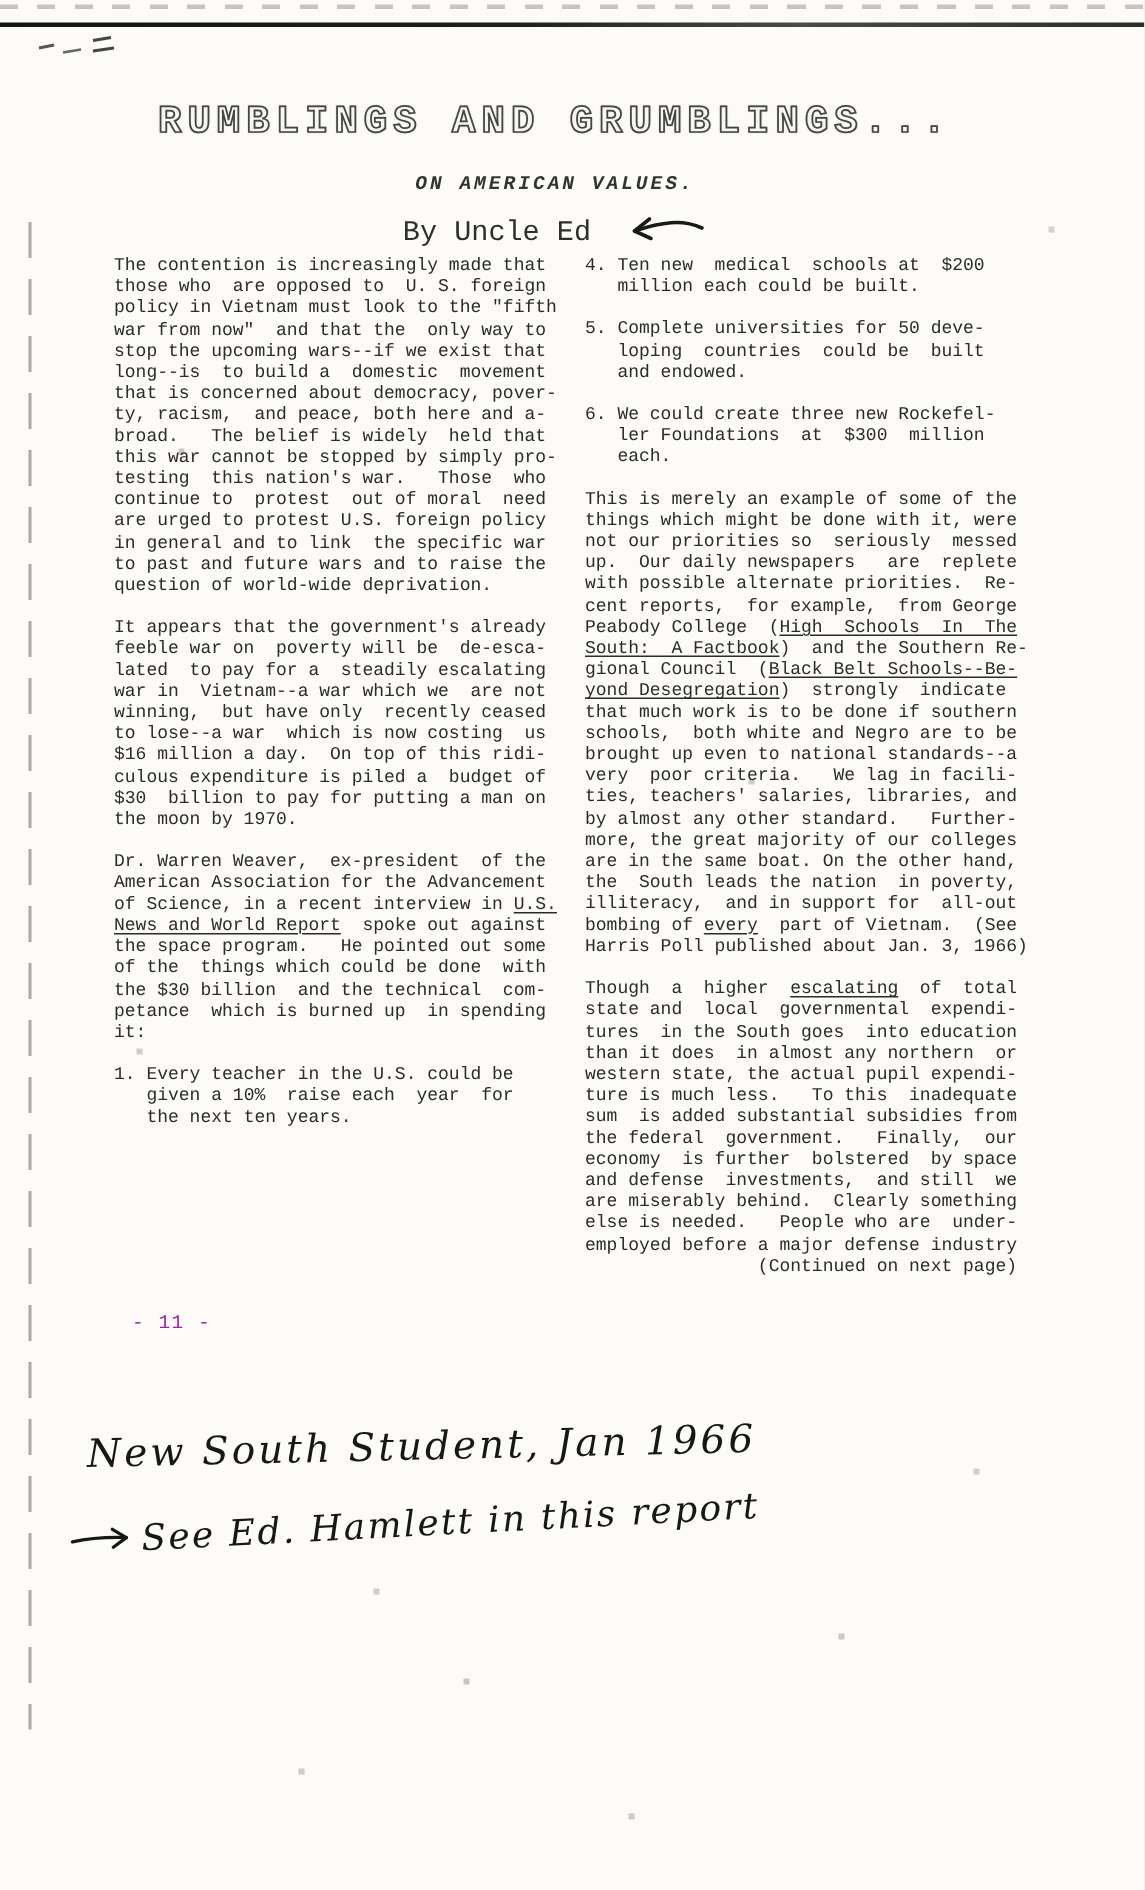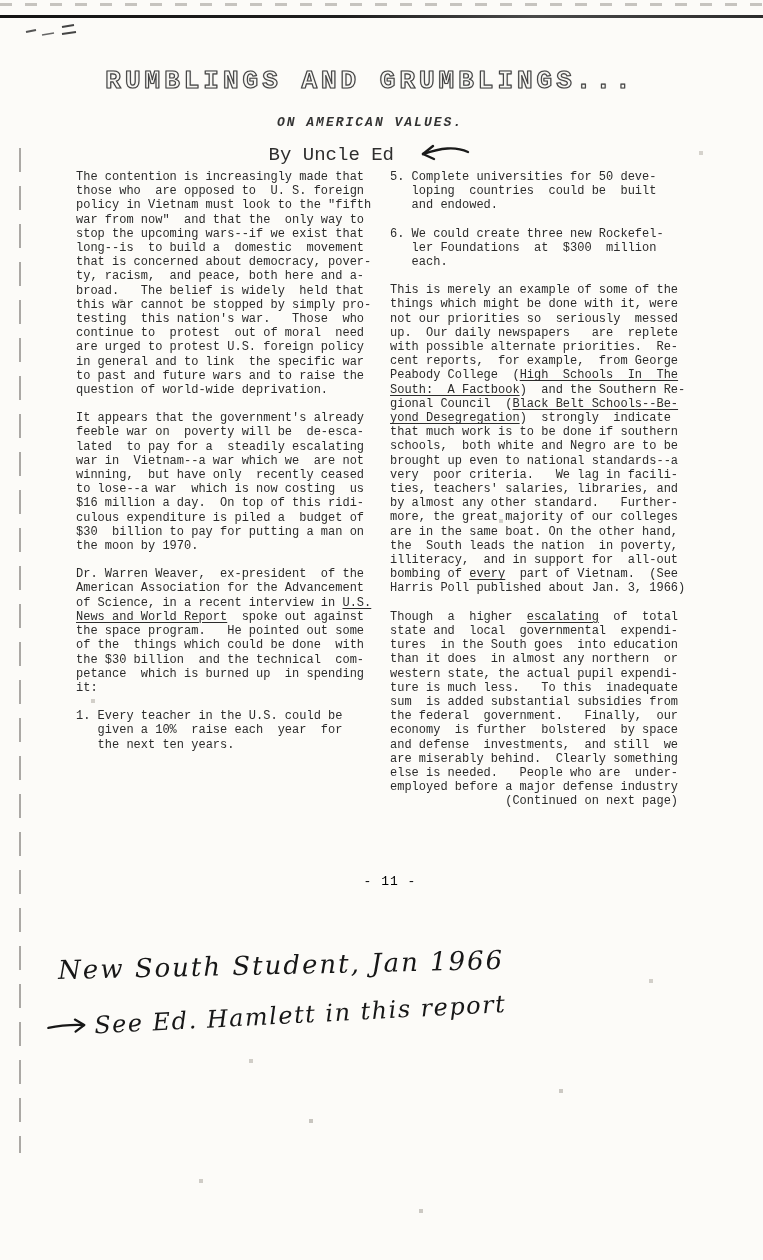--- a/index.html
+++ b/index.html
@@ -26,22 +26,22 @@
   .subtitle{position:absolute;top:115px;left:0;width:740px;text-align:center;
         font-size:13px;font-weight:bold;letter-spacing:2px;color:#333;font-style:italic;}
   .byline-row{position:absolute;top:142px;left:0;width:740px;text-align:center;font-size:19px;color:#2e2e2e;}
   .byline-row svg{vertical-align:middle;margin-left:10px;position:relative;top:-2px;}
   
   .col{position:absolute;top:170px;width:322px;}
   .col-left{left:76px;}
   .col-right{left:390px;}
   .block{white-space:pre-wrap;font-size:12px;line-height:14.2px;margin:0 0 14px 0;}
   .block u{text-decoration-thickness:1px;text-underline-offset:2px;}
-  .page-number{position:absolute;top:874px;left:75px;width:630px;text-align:center;
-        font-size:13px;letter-spacing:1px;color:#000000;}
+  .page-number{position:absolute;top:874px;left:88px;width:630px;text-align:left;
+        font-size:13px;letter-spacing:1px;color:#a21caf;}
   
   .handwriting{position:absolute;font-family:"DejaVu Serif",serif;font-style:italic;
         color:#171717;white-space:nowrap;}
   .hw1{left:58px;top:950px;font-size:26px;letter-spacing:2px;transform:rotate(-1.3deg);}
   .hw2{left:46px;top:1002px;font-size:24px;letter-spacing:1.5px;transform:rotate(-3deg);}
   .hw2 svg{vertical-align:middle;margin-right:6px;position:relative;top:-3px;}
 </style>
 </head>
 <body>
 
@@ -106,20 +106,22 @@
 of the  things which could be done  with
 the $30 billion  and the technical  com-
 petance  which is burned up  in spending
 it:</div>
     <div class="block">1. Every teacher in the U.S. could be
    given a 10%  raise each  year  for
    the next ten years.</div>
   </div>
 
   <div class="col col-right">
+    <div class="block">4. Ten new  medical  schools at  $200
+   million each could be built.</div>
     <div class="block">5. Complete universities for 50 deve-
    loping  countries  could be  built
    and endowed.</div>
     <div class="block">6. We could create three new Rockefel-
    ler Foundations  at  $300  million
    each.</div>
     <div class="block">This is merely an example of some of the
 things which might be done with it, were
 not our priorities so  seriously  messed
 up.  Our daily newspapers   are  replete

